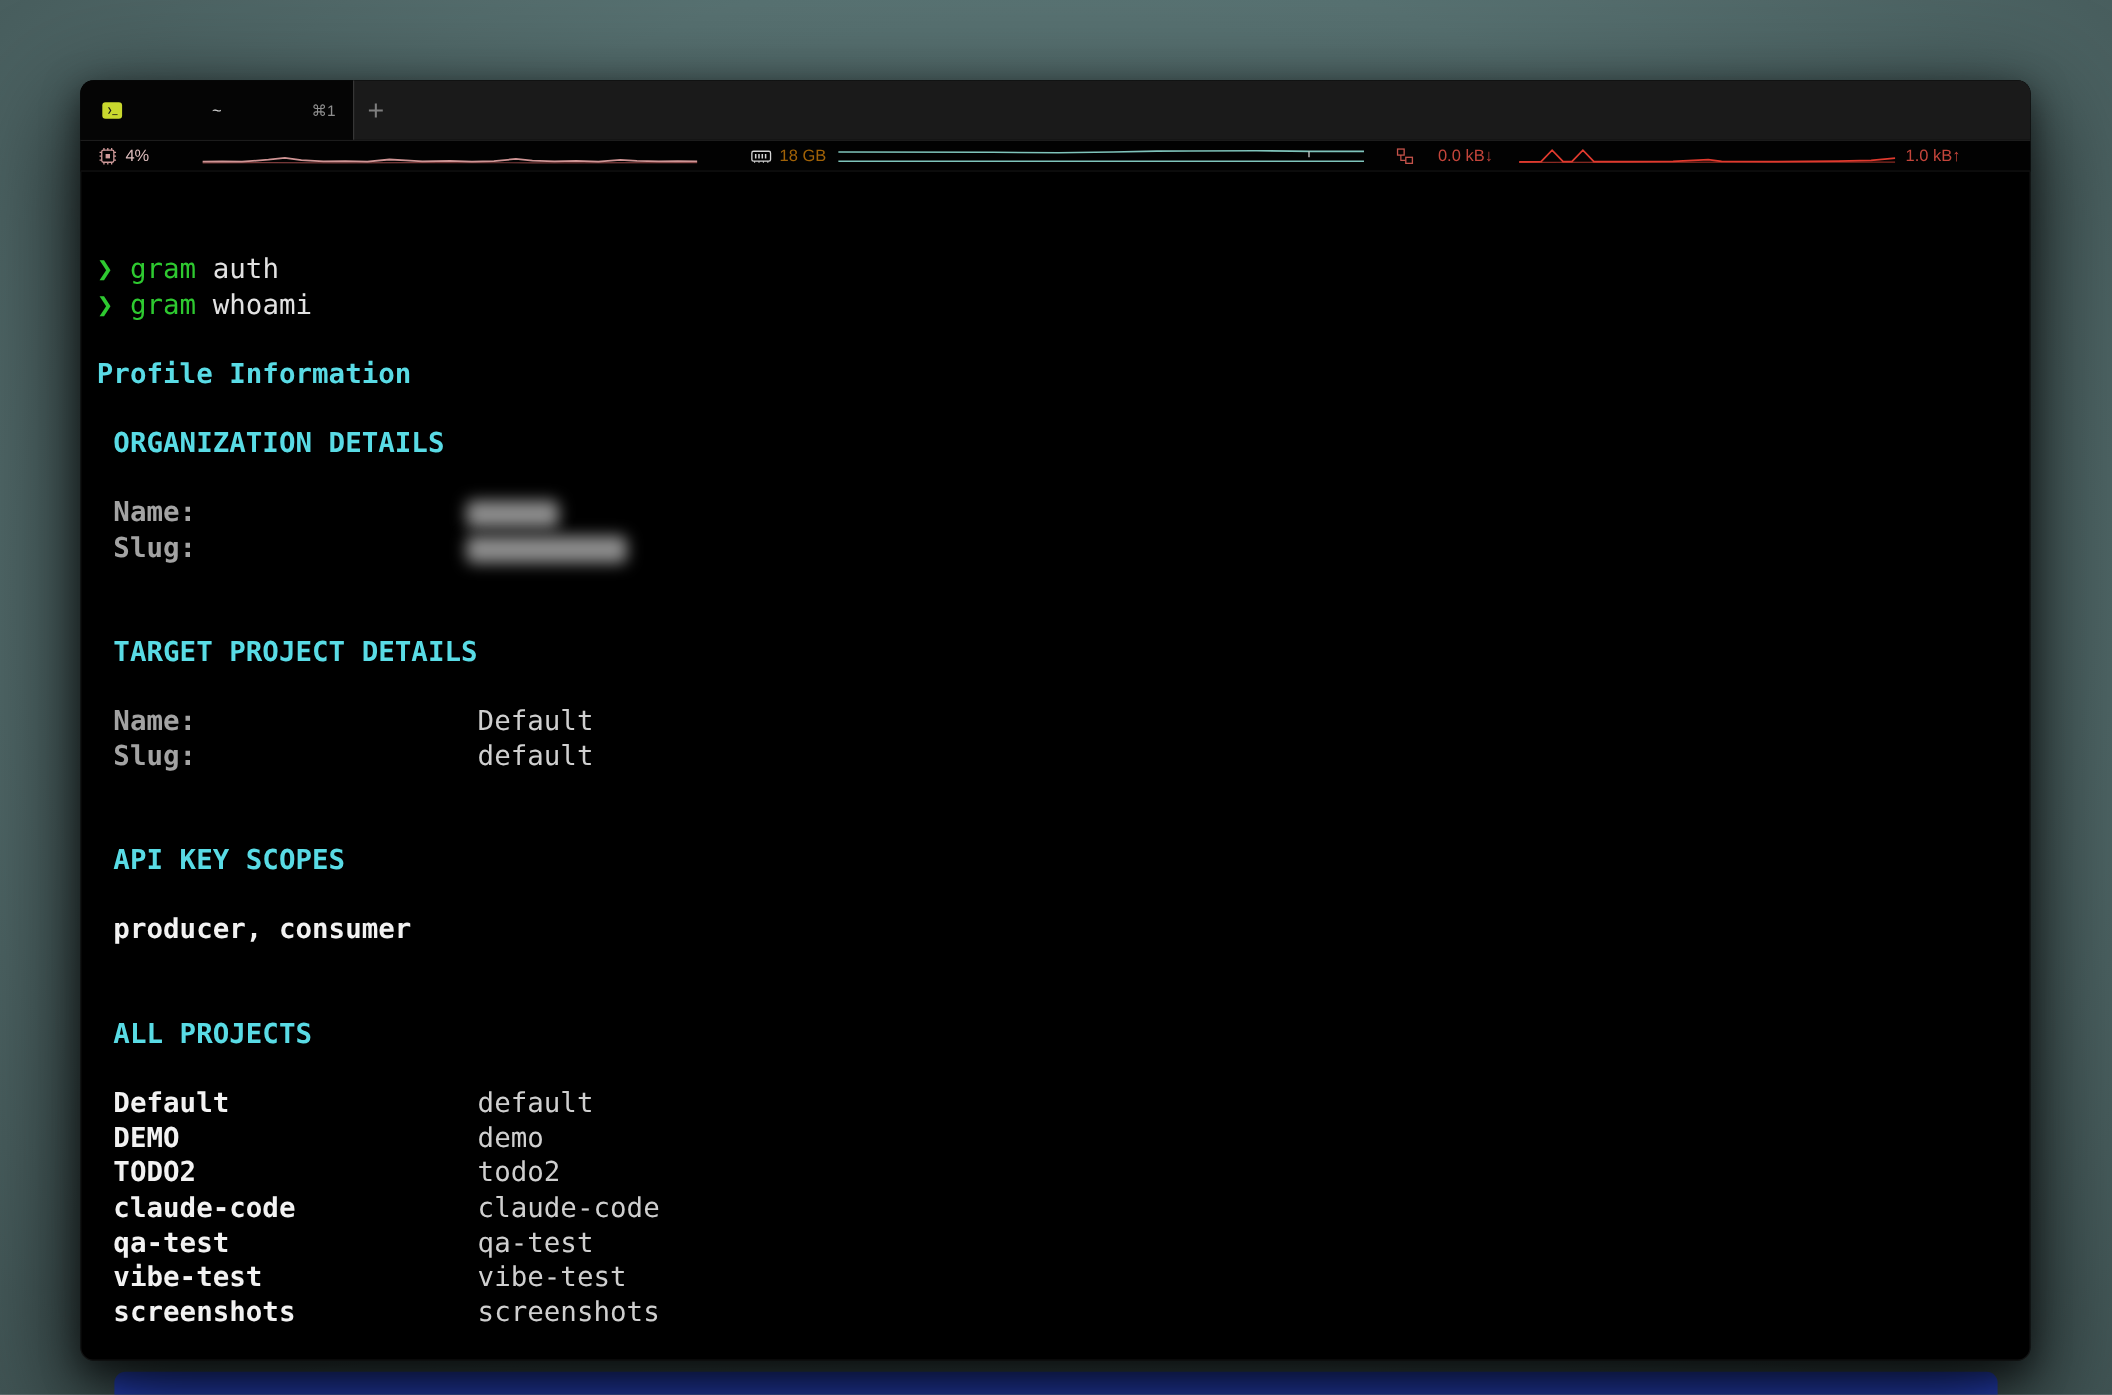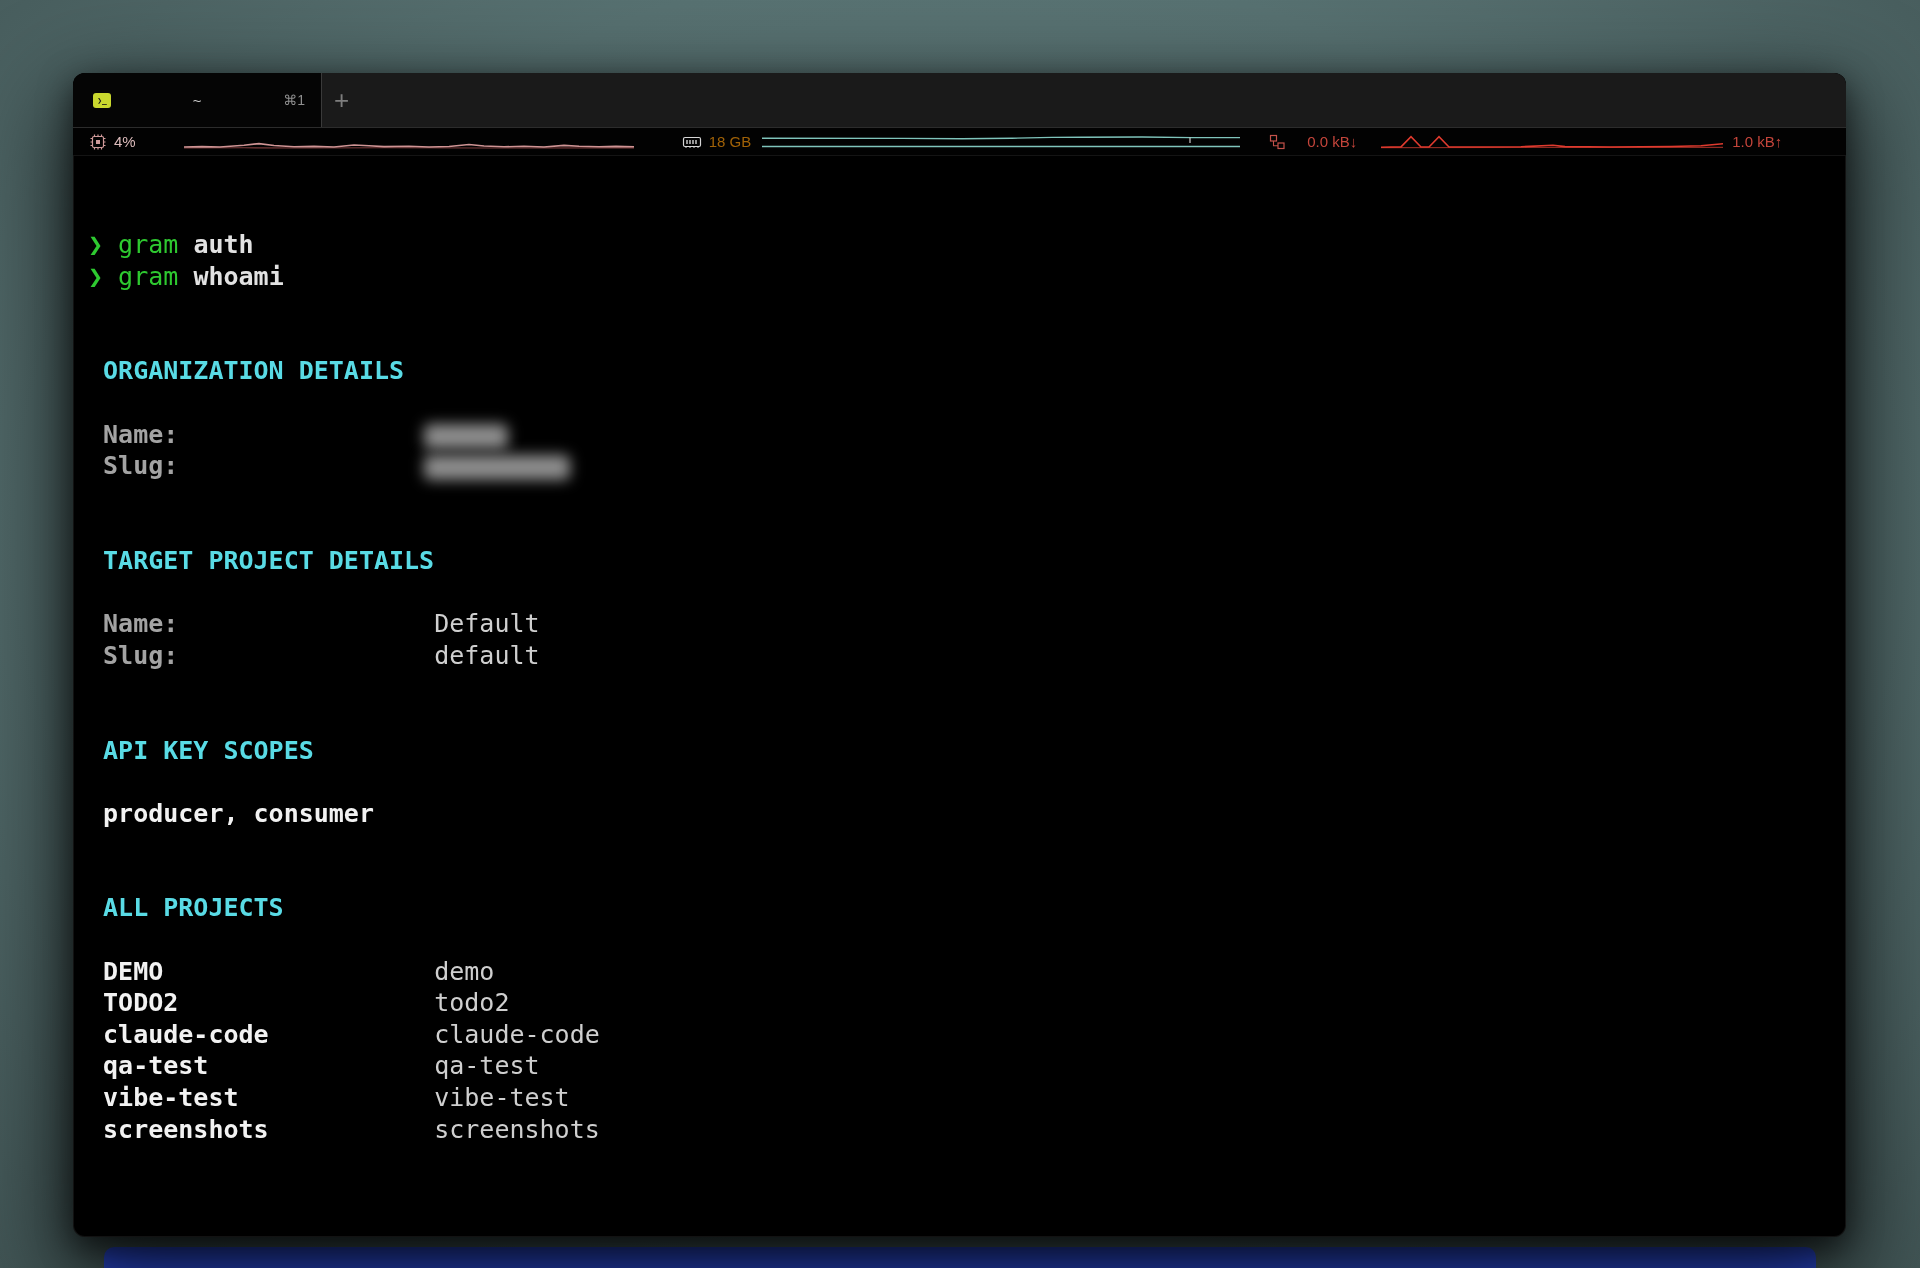--- a/index.html
+++ b/index.html
@@ -52,21 +52,21 @@
   .sb-gap-net-graph{margin-left:24px;}
   
   .content{
     position:absolute;left:15px;top:156px;right:6px;bottom:6px;
     font-size:25px;color:#d0d0d0;
   }
   .line{height:31.6px;line-height:31.6px;white-space:pre;}
   .ind1{padding-left:1ch;}
   .prompt{color:#2ec930;font-weight:bold;margin-right:1ch;}
   .cmd{color:#2ec930;}
-  .args{color:#e2e2e2;margin-left:1ch;font-weight:bold;}
+  .args{color:#e2e2e2;margin-left:1ch;}
   .h-cyan{color:#59dbe5;font-weight:bold;}
   .label{color:#a3a3a3;font-weight:bold;display:inline-block;width:22ch;}
   .cell-name{color:#f2f2f2;font-weight:bold;display:inline-block;width:22ch;}
   .head-name{color:#59dbe5;font-weight:bold;display:inline-block;width:22ch;}
   .value{color:#cfcfcf;}
   .bold-white{color:#f2f2f2;font-weight:bold;}
   .redacted{
     display:inline-block;height:25px;border-radius:6px;background:#8d8d8d;
     filter:blur(7px);vertical-align:-6px;margin-left:-10px;
   }
@@ -136,40 +136,42 @@
         <path d="M0,13.2 L20,12.9 L30,2.6 L40,13 L48,13 L58,2.6 L68,13 L100,13 L140,12.8 L172,11.2 L184,12.6 L230,13 L290,12.5 L320,11.8 L342,9.8" fill="none" stroke="#e03a2e" stroke-width="1.6"></path>
       </svg>
     </span>
     <span class="sb-net-up">1.0 kB↑</span>
   </div>
 
   <div class="content">
     <div class="line"><span class="prompt">❯</span><span class="cmd">gram</span><span class="args">auth</span></div>
     <div class="line"><span class="prompt">❯</span><span class="cmd">gram</span><span class="args">whoami</span></div>
     <div class="line"></div>
+    <div class="line"><span class="h-cyan">Profile Information</span></div>
     <div class="line"></div>
     <div class="line ind1"><span class="h-cyan">ORGANIZATION DETAILS</span></div>
     <div class="line"></div>
     <div class="line ind1"><span class="label">Name:</span><span class="redacted org-name"></span></div>
     <div class="line ind1"><span class="label">Slug:</span><span class="redacted org-slug"></span></div>
     <div class="line"></div>
     <div class="line"></div>
     <div class="line ind1"><span class="h-cyan">TARGET PROJECT DETAILS</span></div>
     <div class="line"></div>
     <div class="line ind1"><span class="label">Name:</span><span class="value">Default</span></div>
     <div class="line ind1"><span class="label">Slug:</span><span class="value">default</span></div>
     <div class="line"></div>
     <div class="line"></div>
     <div class="line ind1"><span class="h-cyan">API KEY SCOPES</span></div>
     <div class="line"></div>
     <div class="line ind1"><span class="bold-white">producer, consumer</span></div>
     <div class="line"></div>
     <div class="line"></div>
     <div class="line ind1"><span class="h-cyan">ALL PROJECTS</span></div>
     <div class="line"></div>
+    <div class="line ind1"><span class="cell-name">Default</span><span class="value">default</span></div>
     <div class="line ind1"><span class="cell-name">DEMO</span><span class="value">demo</span></div>
     <div class="line ind1"><span class="cell-name">TODO2</span><span class="value">todo2</span></div>
     <div class="line ind1"><span class="cell-name">claude-code</span><span class="value">claude-code</span></div>
     <div class="line ind1"><span class="cell-name">qa-test</span><span class="value">qa-test</span></div>
     <div class="line ind1"><span class="cell-name">vibe-test</span><span class="value">vibe-test</span></div>
     <div class="line ind1"><span class="cell-name">screenshots</span><span class="value">screenshots</span></div>
 
   </div>
 </div>
 

